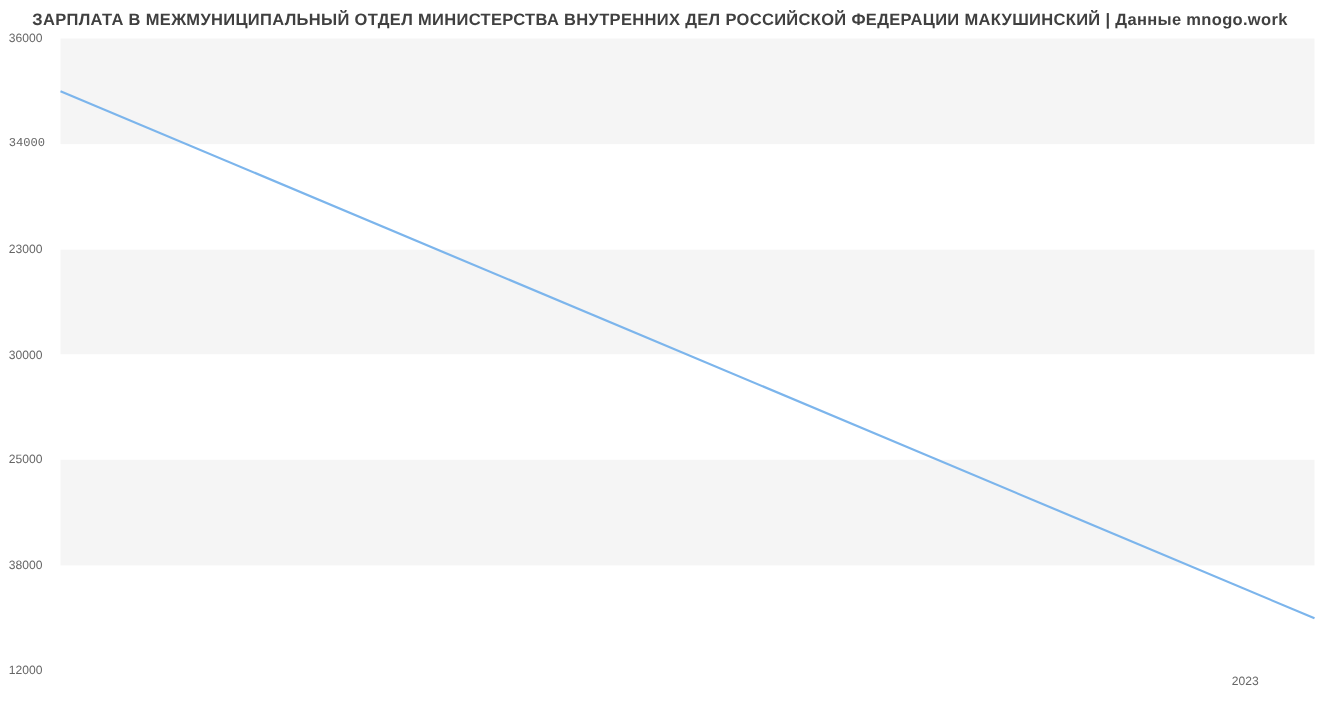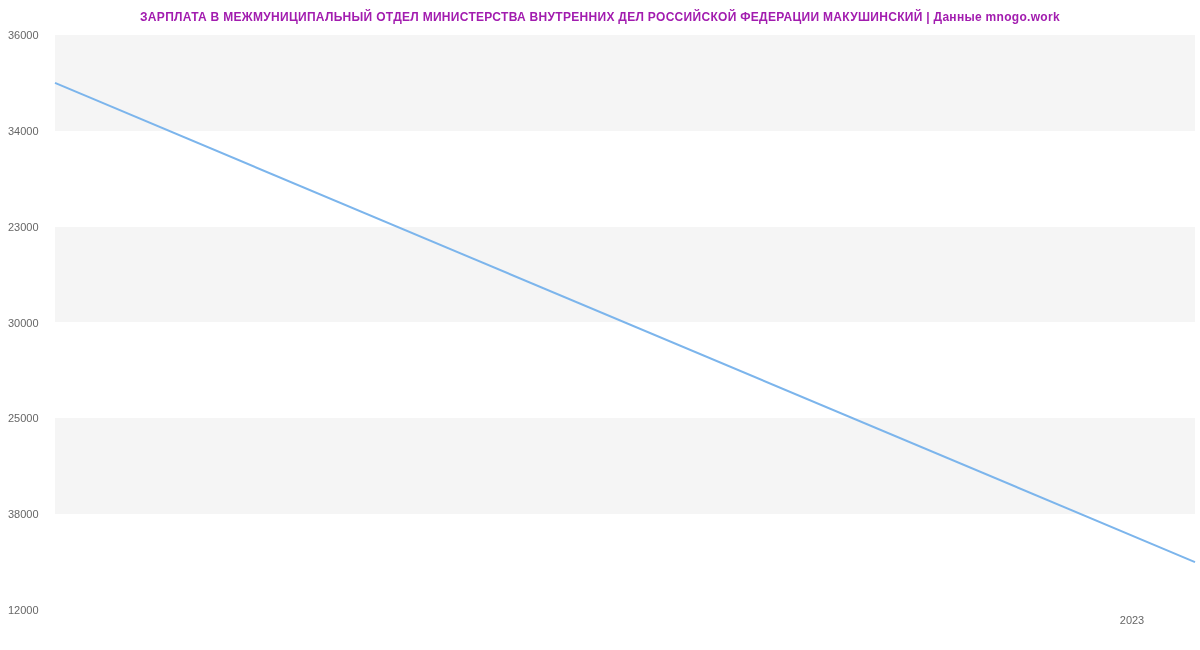--- a/index.html
+++ b/index.html
@@ -11,23 +11,23 @@
       height: 650px;
       overflow: hidden;
     }
     .chart-container {
       width: 1200px;
       height: 650px;
       position: relative;
     }
     .title {
       text-align: center;
-      font-size: 12px;
+      font-size: 15px;
       font-weight: bold;
-      color: #a21caf;
+      color: #404040;
       padding-top: 10px;
       letter-spacing: 0.3px;
     }
     .plot-area {
       position: absolute;
       left: 55px;
       top: 35px;
       width: 1140px;
       height: 575px;
     }
@@ -75,21 +75,21 @@
     <div class="grid-band" style="top:191.667px;height:95.833px;"></div>
     <div class="grid-band" style="top:383.333px;height:95.833px;"></div>
 
     <svg class="line-svg" viewBox="0 0 1140 575" preserveAspectRatio="none">
 
       <polyline points="0,47.917 1140,527.083" fill="none" stroke="#7cb5ec" stroke-width="2" stroke-linejoin="round"></polyline>
     </svg>
   </div>
 
   <div class="y-tick-label" style="top:35px;">36000</div>
-  <div class="y-tick-label" style="top:130.833px;">34000</div>
+  <div class="y-tick-label" style="top:130.833px;font-family:Liberation Mono, monospace;">34000</div>
   <div class="y-tick-label" style="top:226.667px;">23000</div>
   <div class="y-tick-label" style="top:322.5px;">30000</div>
   <div class="y-tick-label" style="top:418.333px;">25000</div>
   <div class="y-tick-label" style="top:514.167px;">38000</div>
   <div class="y-tick-label" style="top:610px;">12000</div>
 
   <div class="x-tick-label" style="left:68px;margin-top:48px;">2022</div>
   <div class="x-tick-label" style="left:1132px;">2023</div>
 </div>
 

